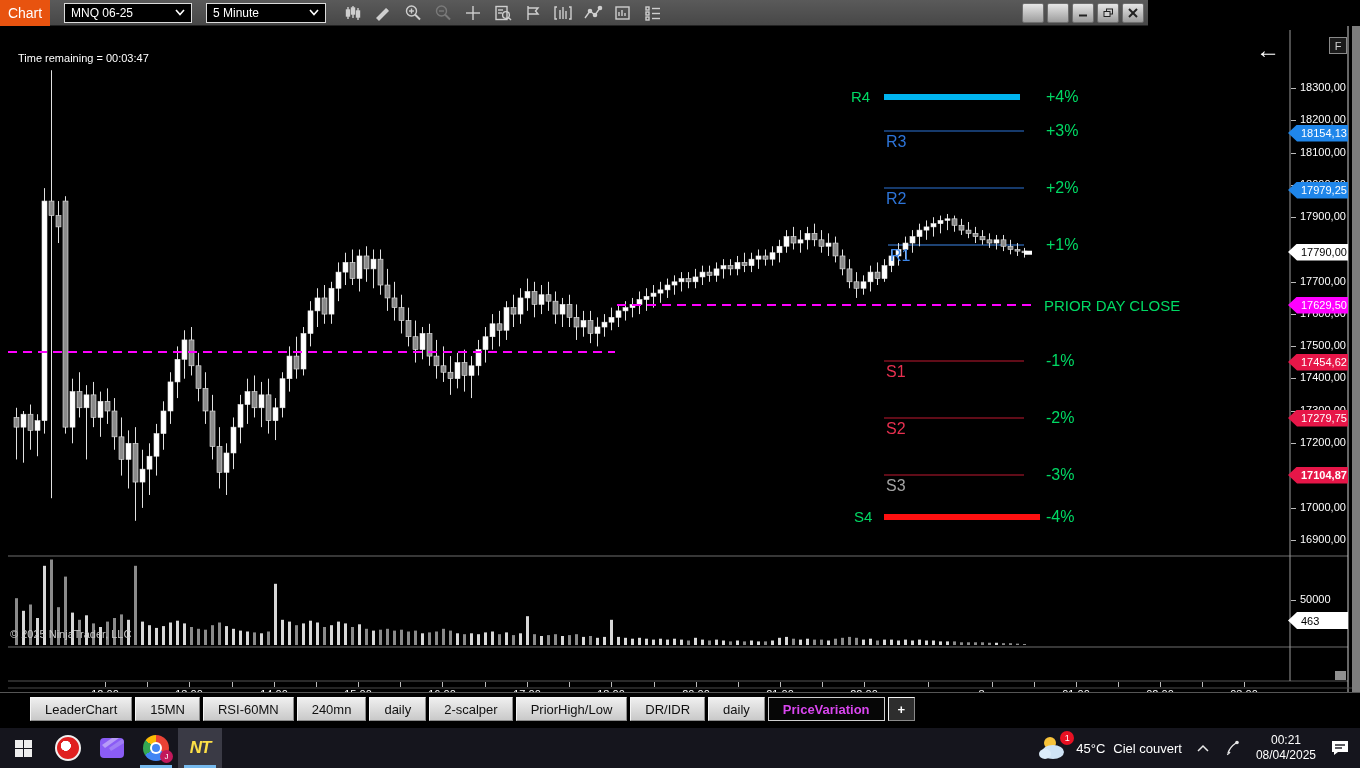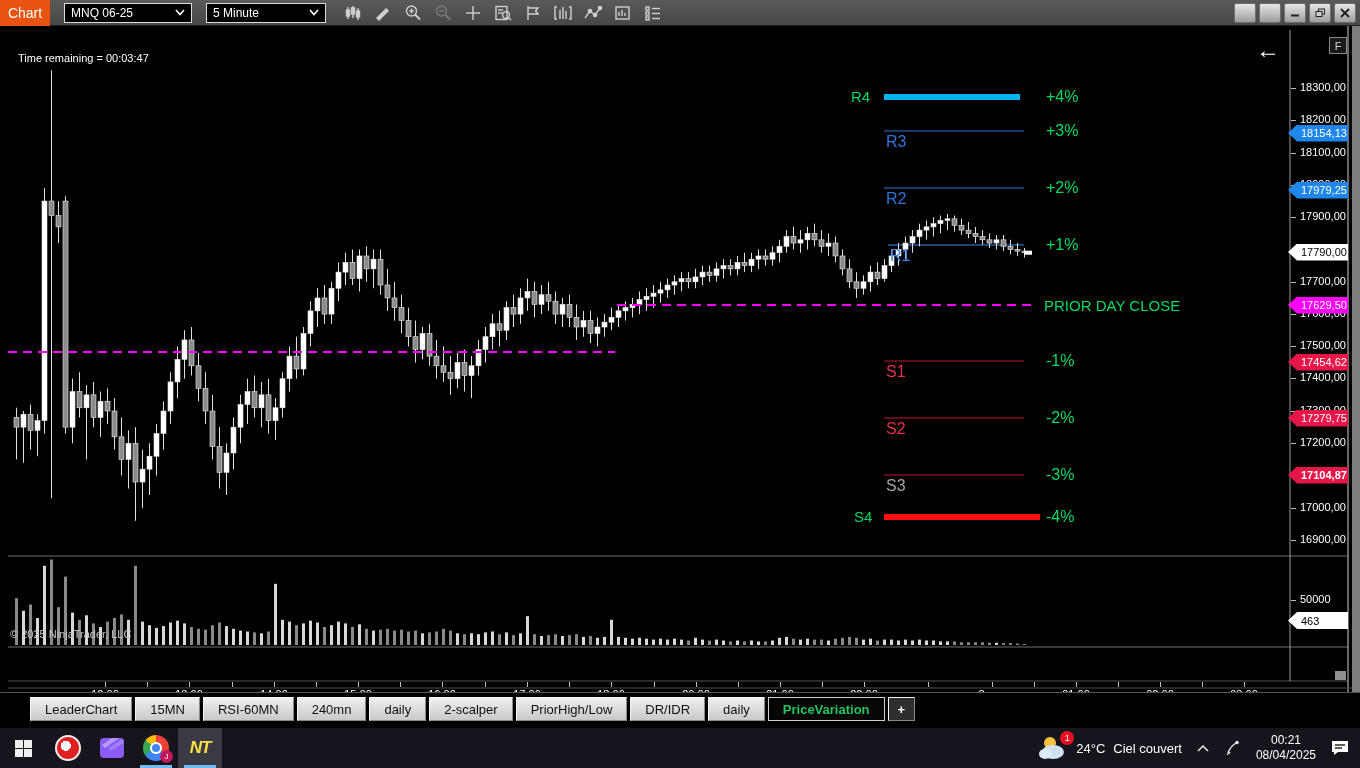--- a/index.html
+++ b/index.html
@@ -1,21 +1,21 @@
 <!DOCTYPE html>
 <html><head>
 <meta charset="utf-8">
 <style>
   * { margin:0; padding:0; box-sizing:border-box; }
   html,body { width:1360px; height:768px; background:#000; overflow:hidden;
     font-family:"Liberation Sans", sans-serif; }
   .abs { position:absolute; }
 
   
-  #toolbar { position:absolute; left:0; top:0; width:1360px; height:26px;
+  #toolbar { position:absolute; left:0; top:0; width:1148px; height:26px;
     background:linear-gradient(#5a5a5a,#474747); border-bottom:1px solid #222;
     display:flex; align-items:center; }
   #chart-tab { width:50px; height:26px; background:#e8530f; color:#fff;
     font-size:14px; display:flex; align-items:center; justify-content:center; }
   .dd { height:20px; background:#000; border:1px solid #dcdcdc; color:#fff;
     font-size:12px; display:flex; align-items:center; padding:0 6px; margin-left:14px; }
   .dd .ddlabel { flex:1; }
   .dd svg { margin-left:6px; }
   .tbicon { width:26px; height:22px; display:flex; align-items:center; justify-content:center; margin-left:4px; }
   .tbicon svg { stroke:#cfcfcf; fill:none; stroke-width:1.4; }
@@ -46,21 +46,21 @@
   .pct { position:absolute; font-size:16px; transform:translateY(-50%); }
   #pdc-label { position:absolute; font-size:15px; transform:translateY(-50%); }
   #scroll-thumb { position:absolute; left:1335px; top:645px; width:11px; height:9px; background:#8f8f8f; }
 
   
   #tabstrip { position:absolute; left:0; top:692px; width:1360px; height:36px; background:#000;
     border-top:1px solid #555; display:flex; align-items:flex-start; padding-left:30px; padding-top:4px; }
   .wtab { height:24px; background:linear-gradient(#efefef,#c9c9c9); color:#101010; font-size:13px;
     display:flex; align-items:center; padding:0 14px; margin-right:3px;
     border:1px solid #8a8a8a; border-top-color:#f5f5f5; border-left-color:#f5f5f5; }
-  .wtab.active { background:#060606; color:#22c55e; font-weight:bold; border-color:#cfcfcf; }
+  .wtab.active { background:#060606; color:#d946ef; font-weight:bold; border-color:#cfcfcf; }
   .wtab.add { background:#2e2e2e; color:#fff; font-weight:bold; padding:0 9px; }
 
   
   #taskbar { position:absolute; left:0; top:728px; width:1360px; height:40px; background:#15151d;
     display:flex; align-items:center; color:#fff; }
   #start { width:46px; height:40px; display:flex; align-items:center; justify-content:center; }
   #searchbox { width:290px; height:40px; background:#2d2d36; border:1px solid #8f8f8f;
     display:flex; align-items:center; padding:0 10px; color:#e8e8e8; font-size:13px; }
   #searchbox svg { margin-right:10px; }
   .appicon { width:44px; height:40px; display:flex; align-items:center; justify-content:center; position:relative; }
@@ -814,21 +814,21 @@
   <div id="tray">
     <div id="weather">
       <div id="wicon">
         <svg width="30" height="26">
             <circle cx="12" cy="8" r="6" fill="#f8c33a"></circle>
             <ellipse cx="15" cy="17" rx="11" ry="7" fill="#cfe3f5"></ellipse>
             <ellipse cx="7" cy="19" rx="6" ry="5" fill="#dcecfa"></ellipse>
           </svg>
         <div id="wbadge">1</div>
       </div>
-      <span>24°C</span>
+      <span>45°C</span>
       <span>Ciel couvert</span>
     </div>
     <svg width="14" height="9">
         <polyline points="2,7 7,2 12,7" fill="none" stroke="#e8e8e8" stroke-width="1.5"></polyline>
       </svg>
     <svg width="18" height="18">
         <path d="M4 14 Q6 8 12 4" fill="none" stroke="#e8e8e8" stroke-width="1.4"></path>
         <circle cx="13" cy="3.5" r="1.8" fill="#e8e8e8"></circle>
         <path d="M3 15.5 Q5 15 6 13" fill="none" stroke="#e8e8e8" stroke-width="1.4"></path>
       </svg>

